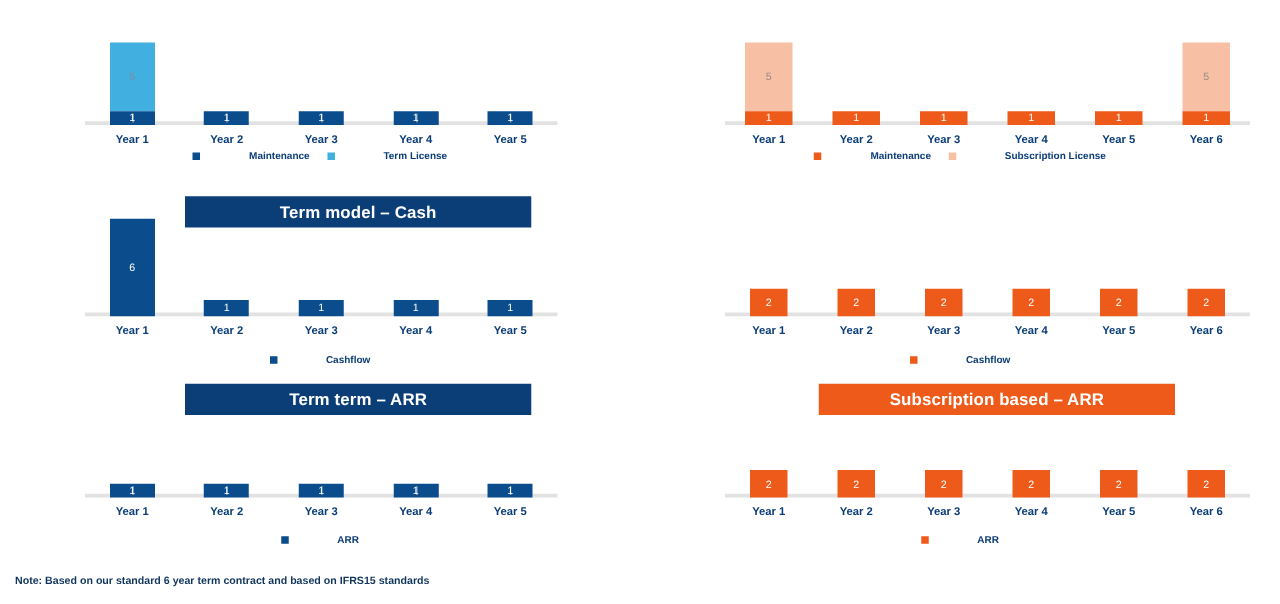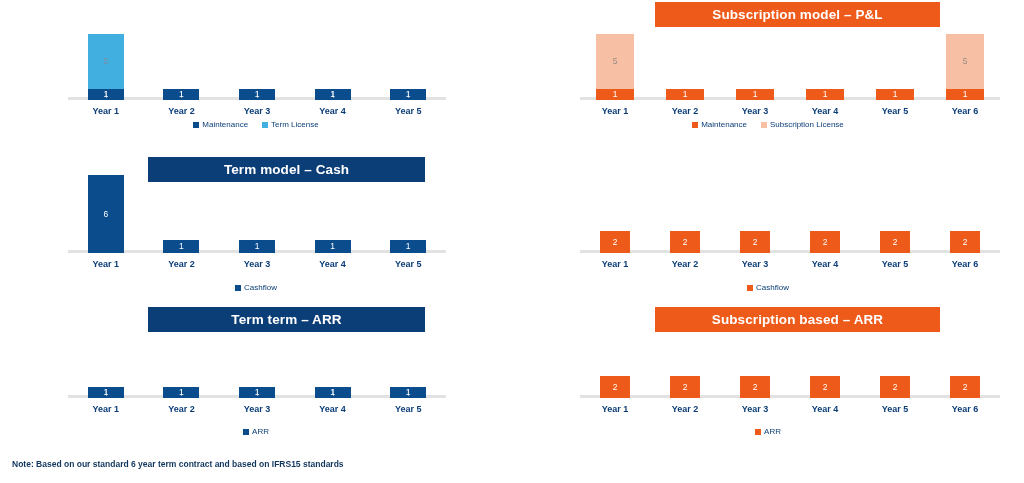--- a/index.html
+++ b/index.html
@@ -108,23 +108,24 @@
     align-items: center;
     gap: 3px;
   }
   .legend-swatch {
     width: 6px;
     height: 6px;
     display: inline-block;
   }
   .legend-text {
     font-size: 8px;
-    font-weight: normal;
+    font-weight: bold;
     color: #0B3D77;
     white-space: nowrap;
+    margin-left: 36px;
   }
 
   
   .footnote {
     position: absolute;
     left: 12px;
     top: 459px;
     font-size: 8.5px;
     font-weight: bold;
     color: #11365E;
@@ -182,21 +183,20 @@
             <span class="legend-text">Maintenance</span>
           </div>
           <div class="legend-item">
             <span class="legend-swatch" style="background: rgb(65, 175, 224);"></span>
             <span class="legend-text">Term License</span>
           </div>
         </div>
       </div>
     </div>
     <div class="panel" style="left: 512px; top: 0px; width: 512px; height: 155px;">
-      <div class="chart-title title-orange" style="left: 143px; top: 2px; width: 285px;">Subscription model – P&amp;L</div>
       <div class="plot" style="top: 24px; height: 113px;">
         <div class="axis-line" style="left: 68px; width: 420px; top: 73px;"></div>
         <div class="bargroup" style="left: 84px; width: 38px; bottom: auto; top: 10px; position: absolute; height: 66px;">
           <div class="seg" style="height: 55px; background: rgb(247, 191, 163);">
             <span class="seg-label muted-peach">5</span>
           </div>
           <div class="seg" style="height: 11px; background: rgb(238, 90, 25);">
             <span class="seg-label">1</span>
           </div>
         </div>

